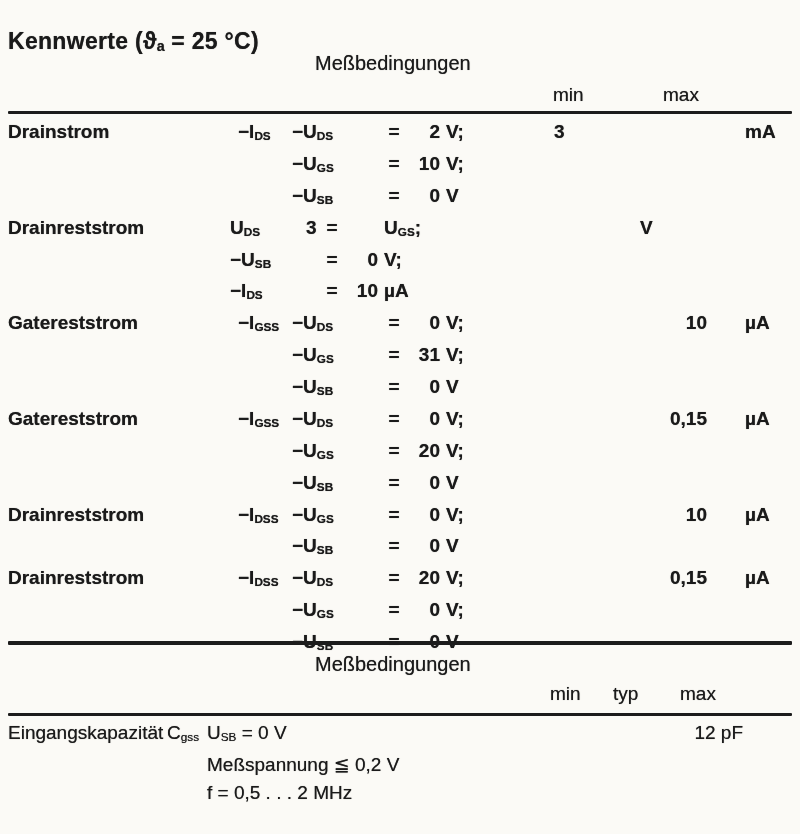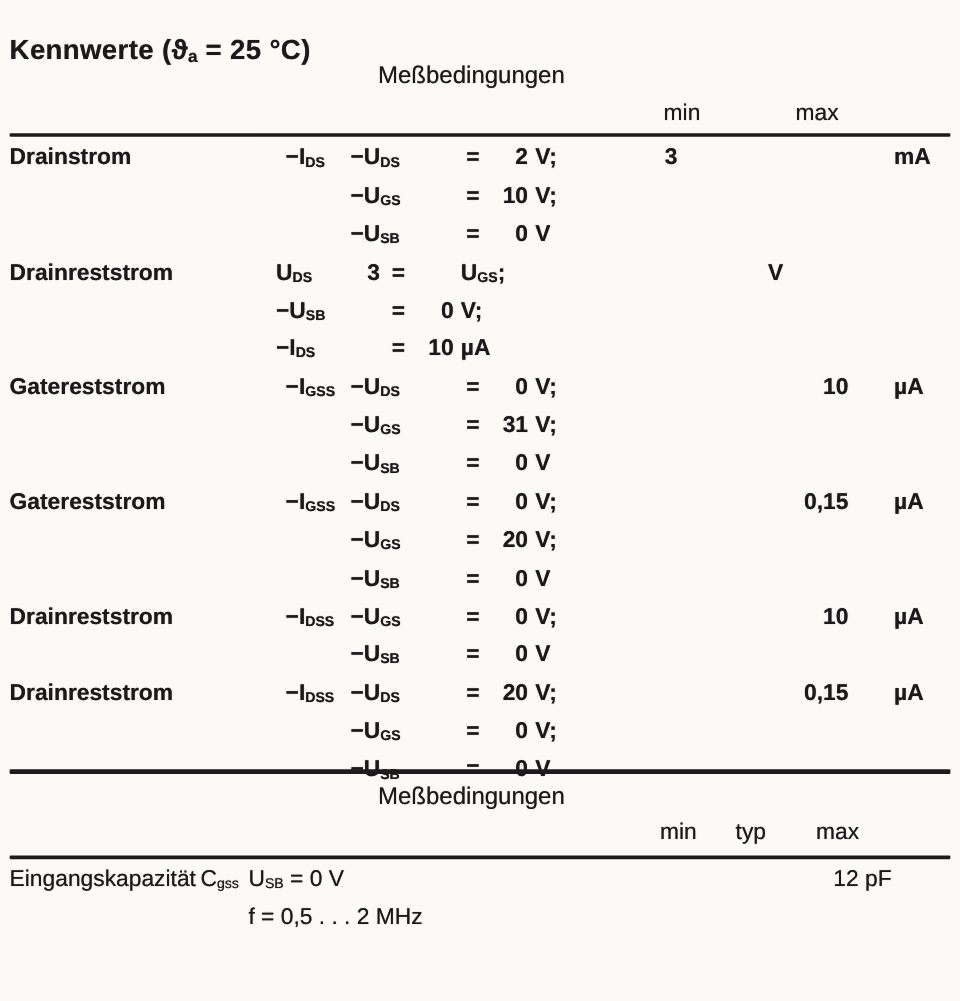--- a/index.html
+++ b/index.html
@@ -145,20 +145,21 @@
   </div>
 
   <div class="sect rule" style="top:713px;"></div>
 
   <div class="sect" style="top:719px;" id="t2-body">
       <div class="t2-row">
         <div class="c2-name">Eingangskapazität</div>
         <div class="c2-sym">C<sub>gss</sub></div>
         <div class="c2-conds">
           <div>U<sub>SB</sub> = 0 V</div>
+          <div>Meßspannung ≦ 0,2 V</div>
           <div>f = 0,5 . . . 2 MHz</div>
         </div>
         <div class="c2-min"></div>
         <div class="c2-typ"></div>
         <div class="c2-max">12 pF</div>
       </div>
     </div>
 
 </div>
 

